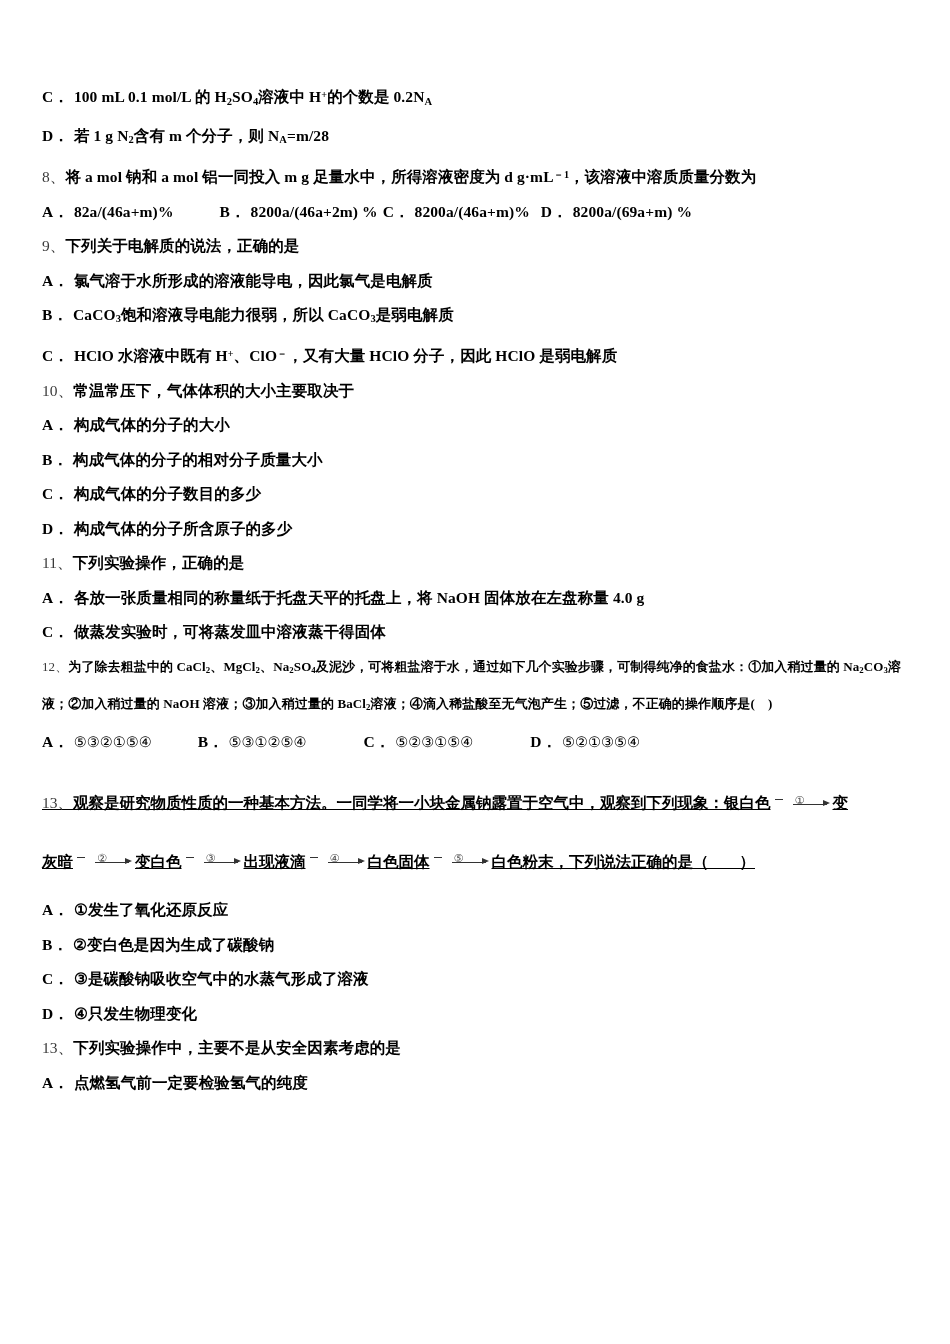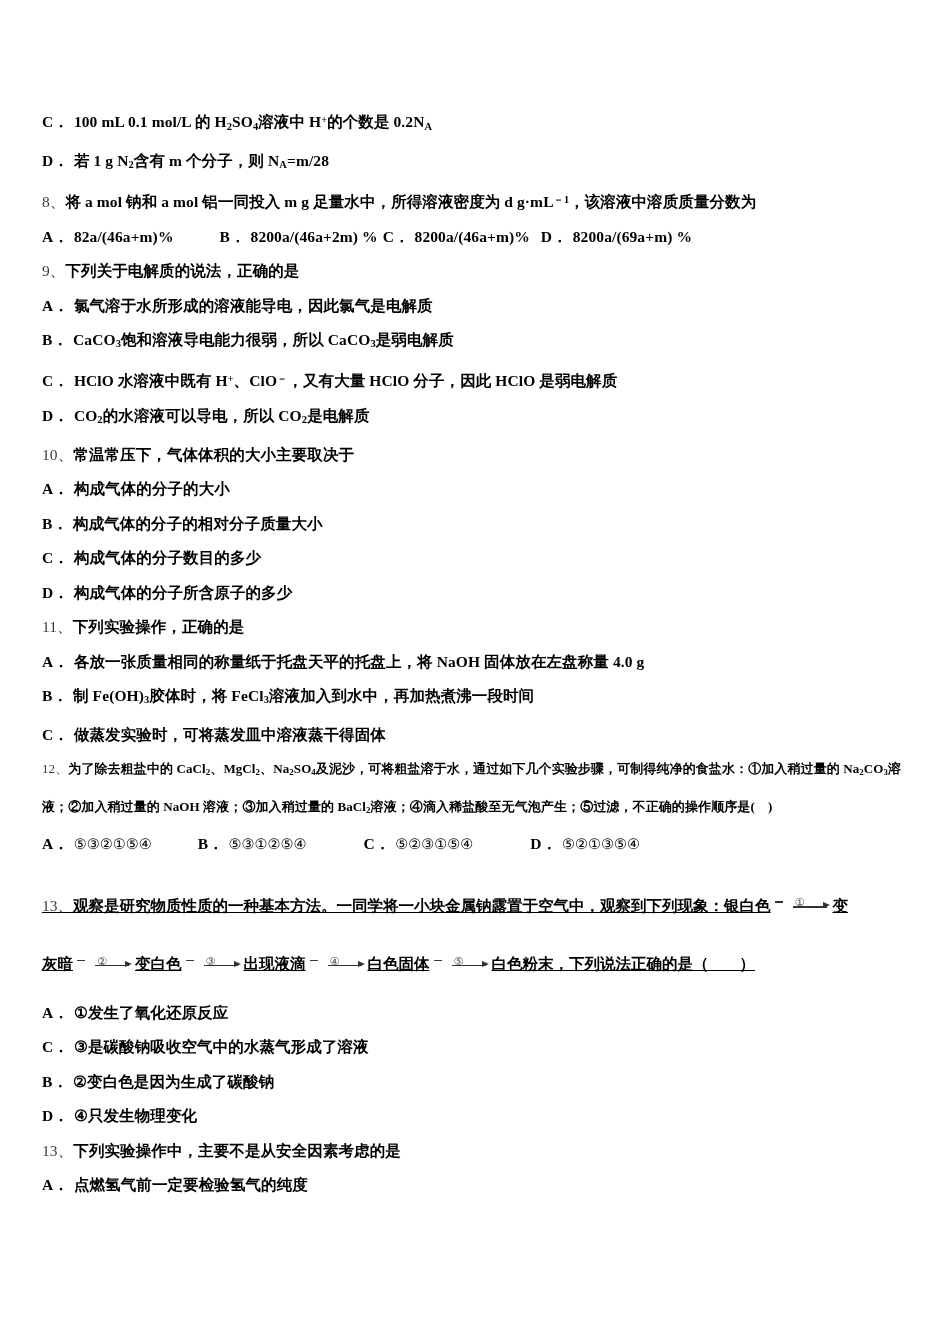--- a/index.html
+++ b/index.html
@@ -14,21 +14,20 @@
     color: #000000;
     position: relative;
     overflow: hidden;
   }
   .page {
     position: relative;
     width: 950px;
     height: 1060px;
     padding: 8px;
     box-sizing: border-box;
-    margin-top: 25px;
   }
   .content {
     position: absolute;
     left: 42px;
     top: 78px;
     width: 870px;
   }
 
   
   .line {
@@ -170,23 +169,20 @@
     </div>
 
     <div class="line">
       <span class="opt-letter">B．</span><span class="sp-s"></span><span>CaCO</span><sub>3</sub><span>饱和溶液导电能力很弱，所以 CaCO</span><sub>3</sub><span>是弱电解质</span>
     </div>
 
     <div class="line">
       <span class="opt-letter">C．</span><span class="sp-s"></span><span>HClO 水溶液中既有 H</span><sup>+</sup><span>、ClO</span><sup>－</sup><span>，又有大量 HClO 分子，因此 HClO 是弱电解质</span>
     </div>
 
-    <div class="line">
-      <span class="opt-letter">D．</span><span class="sp-s"></span><span>CO</span><sub>2</sub><span>的水溶液可以导电，所以 CO</span><sub>2</sub><span>是电解质</span>
-    </div>
 
     <div class="line">
       <span class="qnum">10、</span><span>常温常压下，气体体积的大小主要取决于</span>
     </div>
     <div class="line">
       <span class="opt-letter">A．</span><span class="sp-s"></span><span>构成气体的分子的大小</span>
     </div>
     <div class="line">
       <span class="opt-letter">B．</span><span class="sp-s"></span><span>构成气体的分子的相对分子质量大小</span>
     </div>
@@ -195,23 +191,20 @@
     </div>
     <div class="line">
       <span class="opt-letter">D．</span><span class="sp-s"></span><span>构成气体的分子所含原子的多少</span>
     </div>
 
     <div class="line">
       <span class="qnum">11、</span><span>下列实验操作，正确的是</span>
     </div>
     <div class="line">
       <span class="opt-letter">A．</span><span class="sp-s"></span><span>各放一张质量相同的称量纸于托盘天平的托盘上，将 NaOH 固体放在左盘称量 4.0 g</span>
-    </div>
-    <div class="line">
-      <span class="opt-letter">B．</span><span class="sp-s"></span><span>制 Fe(OH)</span><sub>3</sub><span>胶体时，将 FeCl</span><sub>3</sub><span>溶液加入到水中，再加热煮沸一段时间</span>
     </div>
     <div class="line">
       <span class="opt-letter">C．</span><span class="sp-s"></span><span>做蒸发实验时，可将蒸发皿中溶液蒸干得固体</span>
     </div>
 
     <div class="qline wrap">
       <span class="qnum">12、</span><span>为了除去粗盐中的 CaCl</span><sub>2</sub><span>、MgCl</span><sub>2</sub><span>、Na</span><sub>2</sub><span>SO</span><sub>4</sub><span>及泥沙，可将粗盐溶于水，通过如下几个实验步骤，可制得纯净的食盐</span><span>水：①加入稍过量的 Na</span><sub>2</sub><span>CO</span><sub>3</sub><span>溶液；②加入稍过量的 NaOH 溶液；③加入稍过量的 BaCl</span><sub>2</sub><span>溶液；④滴入稀盐酸至无气</span><span>泡产生；⑤过滤，不正确的操作顺序是(　)</span>
     </div>
 
     <div class="optrow">
@@ -223,24 +216,24 @@
     </div>
 
     <div class="chain chain-row2">
       <span>灰暗</span><span class="arrow"><span class="dash"></span><span class="shaft"></span><span class="head"></span><span class="tag">②</span></span><span>变白色</span><span class="arrow"><span class="dash"></span><span class="shaft"></span><span class="head"></span><span class="tag">③</span></span><span>出现液滴</span><span class="arrow"><span class="dash"></span><span class="shaft"></span><span class="head"></span><span class="tag">④</span></span><span>白色固体</span><span class="arrow"><span class="dash"></span><span class="shaft"></span><span class="head"></span><span class="tag">⑤</span></span><span>白色粉末，下列说法正确的是（　　）</span>
     </div>
 
     <div class="line" style="margin-top:14px;">
       <span class="opt-letter">A．</span><span class="sp-s"></span><span>①发生了氧化还原反应</span>
     </div>
     <div class="line">
+      <span class="opt-letter">B．</span><span class="sp-s"></span><span>②变白色是因为生成了碳酸钠</span>
+    </div>
+    <div class="line">
       <span class="opt-letter">C．</span><span class="sp-s"></span><span>③是碳酸钠吸收空气中的水蒸气形成了溶液</span>
-    </div>
-    <div class="line">
-      <span class="opt-letter">B．</span><span class="sp-s"></span><span>②变白色是因为生成了碳酸钠</span>
     </div>
     <div class="line">
       <span class="opt-letter">D．</span><span class="sp-s"></span><span>④只发生物理变化</span>
     </div>
 
     <div class="line">
       <span class="qnum">13、</span><span>下列实验操作中，主要不是从安全因素考虑的是</span>
     </div>
     <div class="line">
       <span class="opt-letter">A．</span><span class="sp-s"></span><span>点燃氢气前一定要检验氢气的纯度</span>

